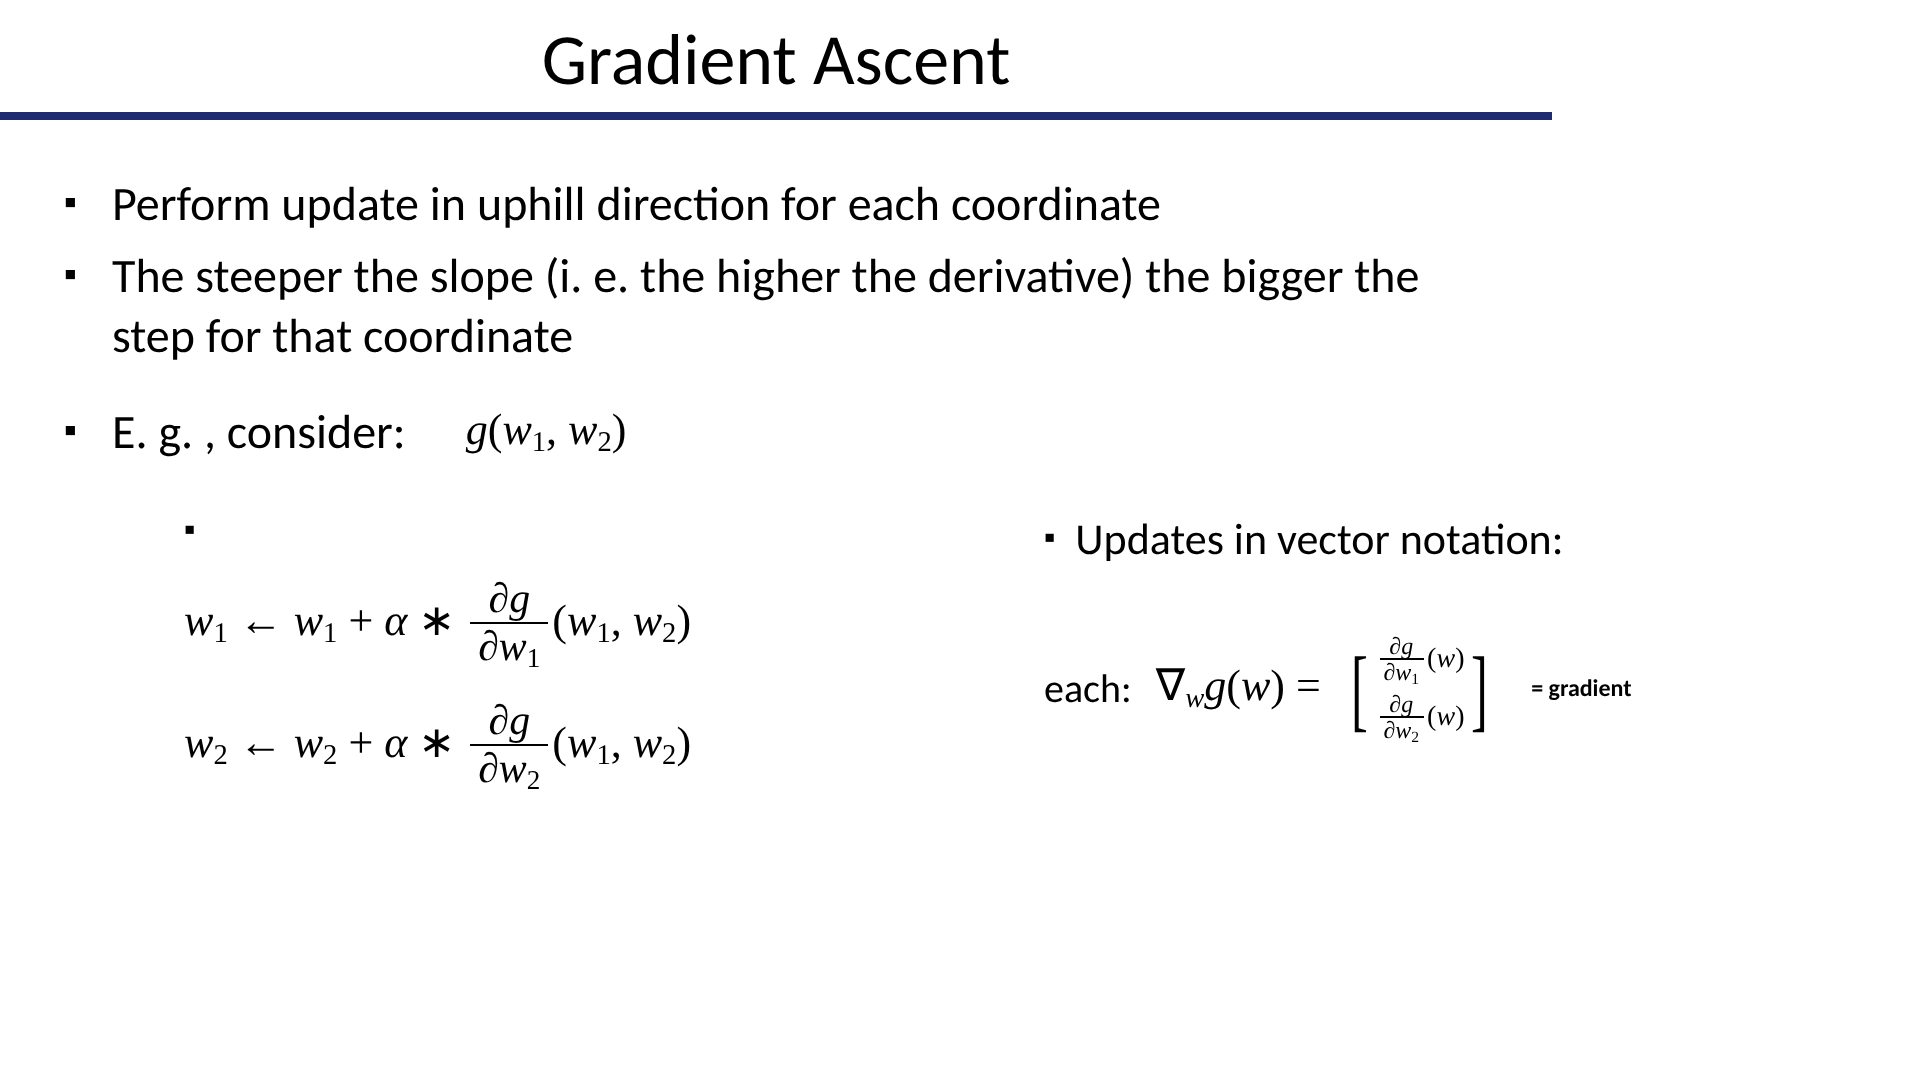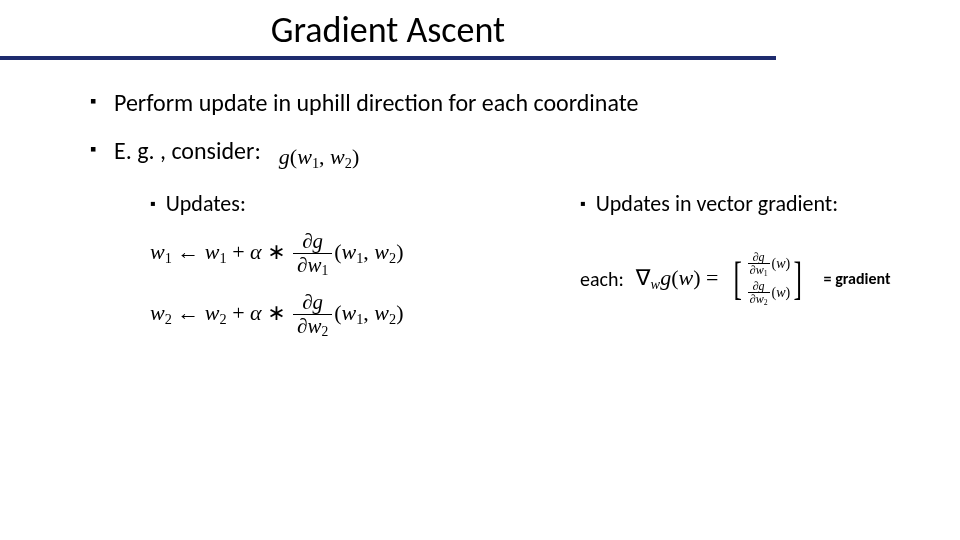--- a/index.html
+++ b/index.html
@@ -23,22 +23,21 @@
     font-weight: 400;
     padding-top: 8px;
     padding-bottom: 4px;
   }
   .hr {
     height: 4px;
     background: #1e2b6e;
     width: 100%;
   }
   .body {
-    padding: 28px 40px 0 52px;
-    margin-left: 38px;
+    padding: 28px 40px 0 32px;
   }
   ul.top {
     list-style: none;
     margin: 0;
     padding: 0;
   }
   ul.top > li {
     position: relative;
     padding-left: 24px;
     font-size: 24px;
@@ -48,22 +47,22 @@
   ul.top > li::before {
     content: "▪";
     position: absolute;
     left: 0;
     top: 2px;
     font-size: 18px;
     color: #000;
   }
   .consider-row {
     display: flex;
-    align-items: flex-end;
-    gap: 18px;
+    align-items: flex-start;
+    gap: 30px;
     margin-top: 18px;
   }
   .math {
     font-family: Liberation Serif, serif;
     font-size: 22px;
     white-space: nowrap;
   }
   .sub {
     font-size: 0.65em;
     vertical-align: -0.25em;
@@ -138,21 +137,21 @@
     font-family: "Cambria Math", Georgia, serif;
     font-size: 14px;
     white-space: nowrap;
   }
   .matrix-rows .frac .num,
   .matrix-rows .frac .den {
     font-size: 12px;
     padding: 0 2px;
   }
   .grad-label {
-    font-size: 16px;
+    font-size: 12px;
     font-weight: 700;
     white-space: nowrap;
     margin-left: 6px;
   }
   .vec-eqn {
     margin-top: 22px;
     margin-left: 28px;
     font-size: 22px;
   }
 </style>
@@ -161,37 +160,37 @@
 
 <div class="slide">
 
   <div class="title">Gradient Ascent</div>
   <div class="hr"></div>
 
   <div class="body">
 
     <ul class="top">
       <li>Perform update in uphill direction for each coordinate</li>
+      <li>The steeper the slope (i. e. the higher the derivative) the bigger the step for that coordinate</li>
     </ul>
 
     <div class="consider-row">
       <ul class="top" style="margin:0;">
         <li>E. g. , consider:</li>
       </ul>
       <span class="math">
         <i>g</i>(<i>w</i><span class="sub">1</span>, <i>w</i><span class="sub">2</span>)
       </span>
     </div>
 
     <div class="columns">
 
       <div class="col-left">
         <div class="subhead">
           <span class="bullet">▪</span>
-          <span>Updates:</span>
         </div>
 
         <div class="eqn math">
           <i>w</i><span class="sub">1</span> ← <i>w</i><span class="sub">1</span> + <i>α</i> ∗
           <span class="frac">
             <span class="num"><i>∂g</i></span>
             <span class="den"><i>∂w</i><span class="sub">1</span></span>
           </span>(<i>w</i><span class="sub">1</span>, <i>w</i><span class="sub">2</span>)
         </div>
 
@@ -200,21 +199,21 @@
           <span class="frac">
             <span class="num"><i>∂g</i></span>
             <span class="den"><i>∂w</i><span class="sub">2</span></span>
           </span>(<i>w</i><span class="sub">1</span>, <i>w</i><span class="sub">2</span>)
         </div>
       </div>
 
       <div class="col-right">
         <div class="subhead">
           <span class="bullet">▪</span>
-          <span>Updates in vector gradient:</span>
+          <span>Updates in vector notation:</span>
         </div>
 
 
         <div class="with-row">
           <span>each:</span>
           <span class="math" style="font-size:22px;">
             ∇<span class="sub"><i>w</i></span><i>g</i>(<i>w</i>) =
           </span>
           <span class="matrix">
             <span class="bracket">[</span>

